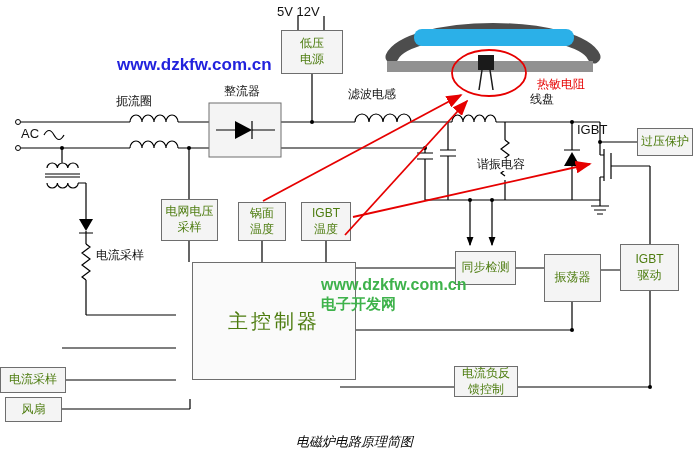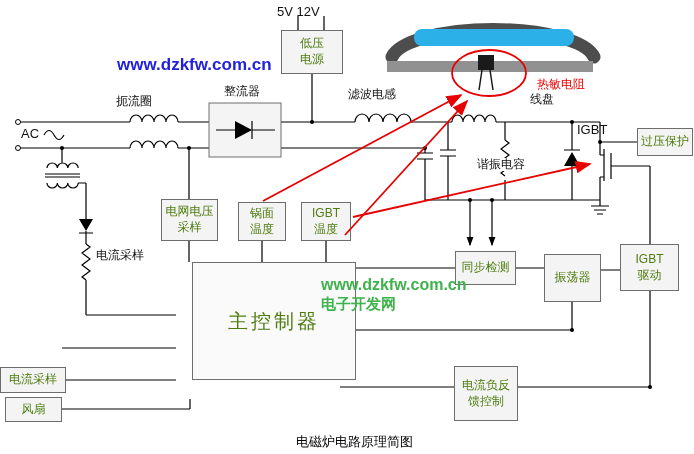--- a/index.html
+++ b/index.html
@@ -11,21 +11,21 @@
   .lbl{position:absolute;font-size:12px;color:#111;white-space:nowrap;line-height:1.1;}
   .box{
     position:absolute;box-sizing:border-box;border:1px solid #6e6e6e;background:#f4f4f4;
     display:flex;align-items:center;justify-content:center;text-align:center;
     white-space:pre-line;font-size:12px;line-height:1.3;color:#4d7c0f;
   }
   .box.main{font-size:20px;letter-spacing:3px;background:#fafafa;}
   .wm-blue{position:absolute;font-weight:bold;font-size:17px;color:#2222dd;}
   .wm-green{position:absolute;font-weight:bold;color:#3eb24b;}
   .red-text{color:#e60000;}
-  .title{position:absolute;font-size:13px;color:#000;}
+  .title{position:absolute;font-size:13px;color:#000;font-style:italic;}
 </style>
 </head>
 <body>
 
 <div class="stage">
 
   <svg class="layer" width="694" height="454" viewBox="0 0 694 454">
     <defs>
       <marker id="arrB" markerWidth="8" markerHeight="6" refX="7" refY="3" orient="auto">
         <path d="M0,0 L8,3 L0,6 Z" fill="#000"></path>
@@ -99,21 +99,21 @@
 采样</div>
   <div class="box" style="left:238px;top:202px;width:48px;height:39px">锅面
 温度</div>
   <div class="box" style="left:301px;top:202px;width:50px;height:39px">IGBT
 温度</div>
   <div class="box main" style="left:192px;top:262px;width:164px;height:118px">主控制器</div>
   <div class="box" style="left:455px;top:251px;width:61px;height:34px">同步检测</div>
   <div class="box" style="left:544px;top:254px;width:57px;height:48px">振荡器</div>
   <div class="box" style="left:620px;top:244px;width:59px;height:47px">IGBT
 驱动</div>
-  <div class="box" style="left:454px;top:366px;width:64px;height:55px">电流负反
+  <div class="box" style="left:454px;top:366px;width:64px;height:31px">电流负反
 馈控制</div>
   <div class="box" style="left:0px;top:367px;width:66px;height:26px">电流采样</div>
   <div class="box" style="left:5px;top:397px;width:57px;height:25px">风扇</div>
 
   <div class="lbl" style="left:21px;top:127px;font-size:13px">AC</div>
   <div class="lbl" style="left:116px;top:95px">扼流圈</div>
   <div class="lbl" style="left:224px;top:85px">整流器</div>
   <div class="lbl" style="left:277px;top:5px;font-size:13px">5V 12V</div>
   <div class="lbl" style="left:348px;top:88px">滤波电感</div>
   <div class="lbl" style="left:530px;top:93px">线盘</div>

